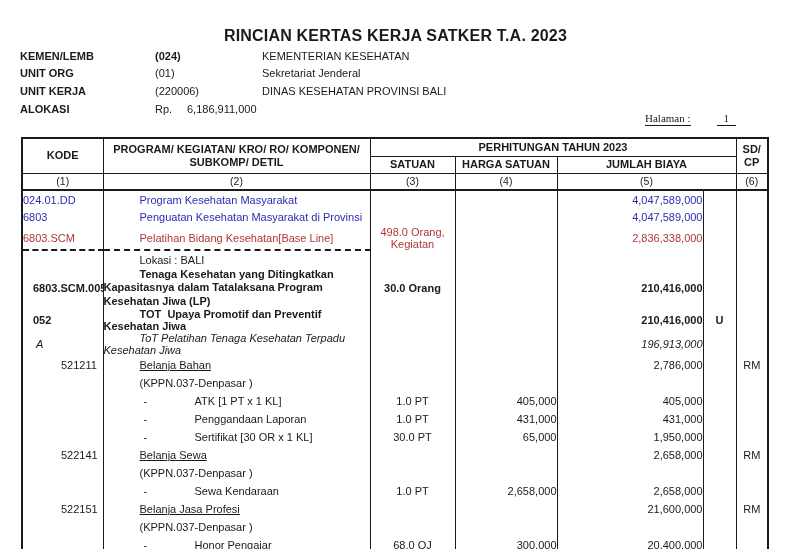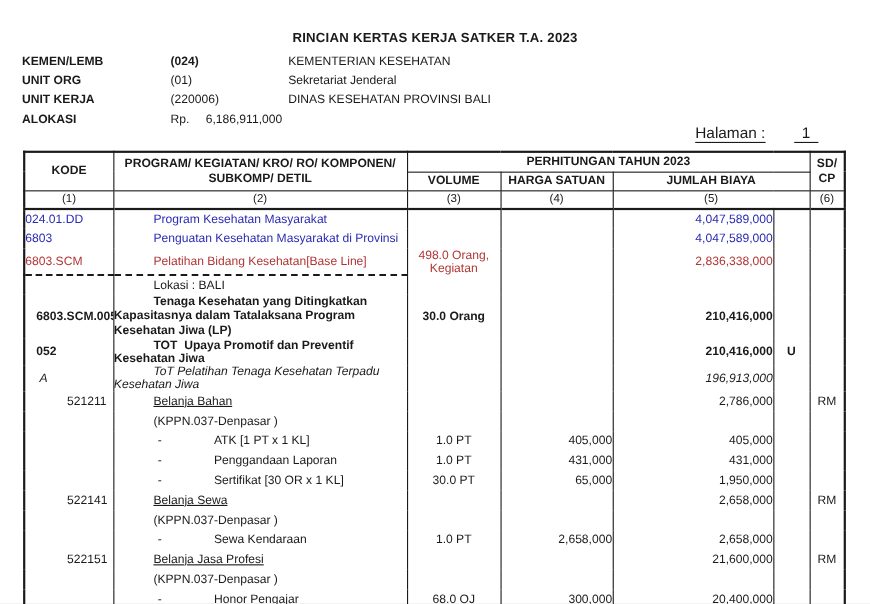--- a/index.html
+++ b/index.html
@@ -3,28 +3,28 @@
 <meta charset="utf-8">
 <style>
   * { margin:0; padding:0; box-sizing:border-box; }
   html,body { background:#888; }
   .page {
     position:relative; width:791px; height:549px; background:#ffffff;
     overflow:hidden; font-family:"Liberation Sans", sans-serif; color:#1a1a1a;
   }
   .doc-title {
     position:absolute; top:27px; left:0; width:791px; text-align:center;
-    font-size:12px; font-weight:bold; letter-spacing:0.2px;
+    font-size:16px; font-weight:bold; letter-spacing:0.2px;
   }
   .meta { position:absolute; top:47px; left:20px; }
   .meta-row { display:grid; grid-template-columns:135px 107px auto; height:17.6px; align-items:center; font-size:11px; }
   .meta-row.alokasi { grid-template-columns:135px 32px auto; }
   .meta-label { font-weight:bold; }
   .meta-row:first-child .meta-code { font-weight:bold; }
-  .halaman { position:absolute; top:112px; left:632px; font-size:14px; }
+  .halaman { position:absolute; top:112px; left:645px; font-size:11px;font-family:Liberation Serif, serif; }
   .halaman .hal-label { border-bottom:1px solid #1a1a1a; padding-bottom:1px; }
   .halaman .hal-value { border-bottom:1px solid #1a1a1a; padding:0 7px 1px 7px; margin-left:26px; }
 
   table.rkakl {
     position:absolute; top:137px; left:21px; width:746px;
     border-collapse:collapse; table-layout:fixed;
     border-top:2px solid #1a1a1a; border-left:2px solid #1a1a1a; border-right:2px solid #1a1a1a;
     font-size:11px;
   }
   .rkakl th, .rkakl td { border-left:1px solid #1a1a1a; border-right:1px solid #1a1a1a; vertical-align:middle; overflow:hidden; }
@@ -114,21 +114,21 @@
         <th rowspan="2">KODE</th>
         <th rowspan="2">
           <div>PROGRAM/ KEGIATAN/ KRO/ RO/ KOMPONEN/</div>
           <div>SUBKOMP/ DETIL</div>
         </th>
         <th colspan="4">PERHITUNGAN TAHUN 2023</th>
         <th rowspan="2" class="pre2">SD/
 CP</th>
       </tr>
       <tr class="h2">
-        <th>VOLUME</th>
+        <th>SATUAN</th>
         <th>HARGA SATUAN</th>
         <th colspan="2">JUMLAH BIAYA</th>
       </tr>
       <tr class="h3">
         <th>(1)</th>
         <th>(2)</th>
         <th>(3)</th>
         <th>(4)</th>
         <th colspan="2">(5)</th>
         <th>(6)</th>

